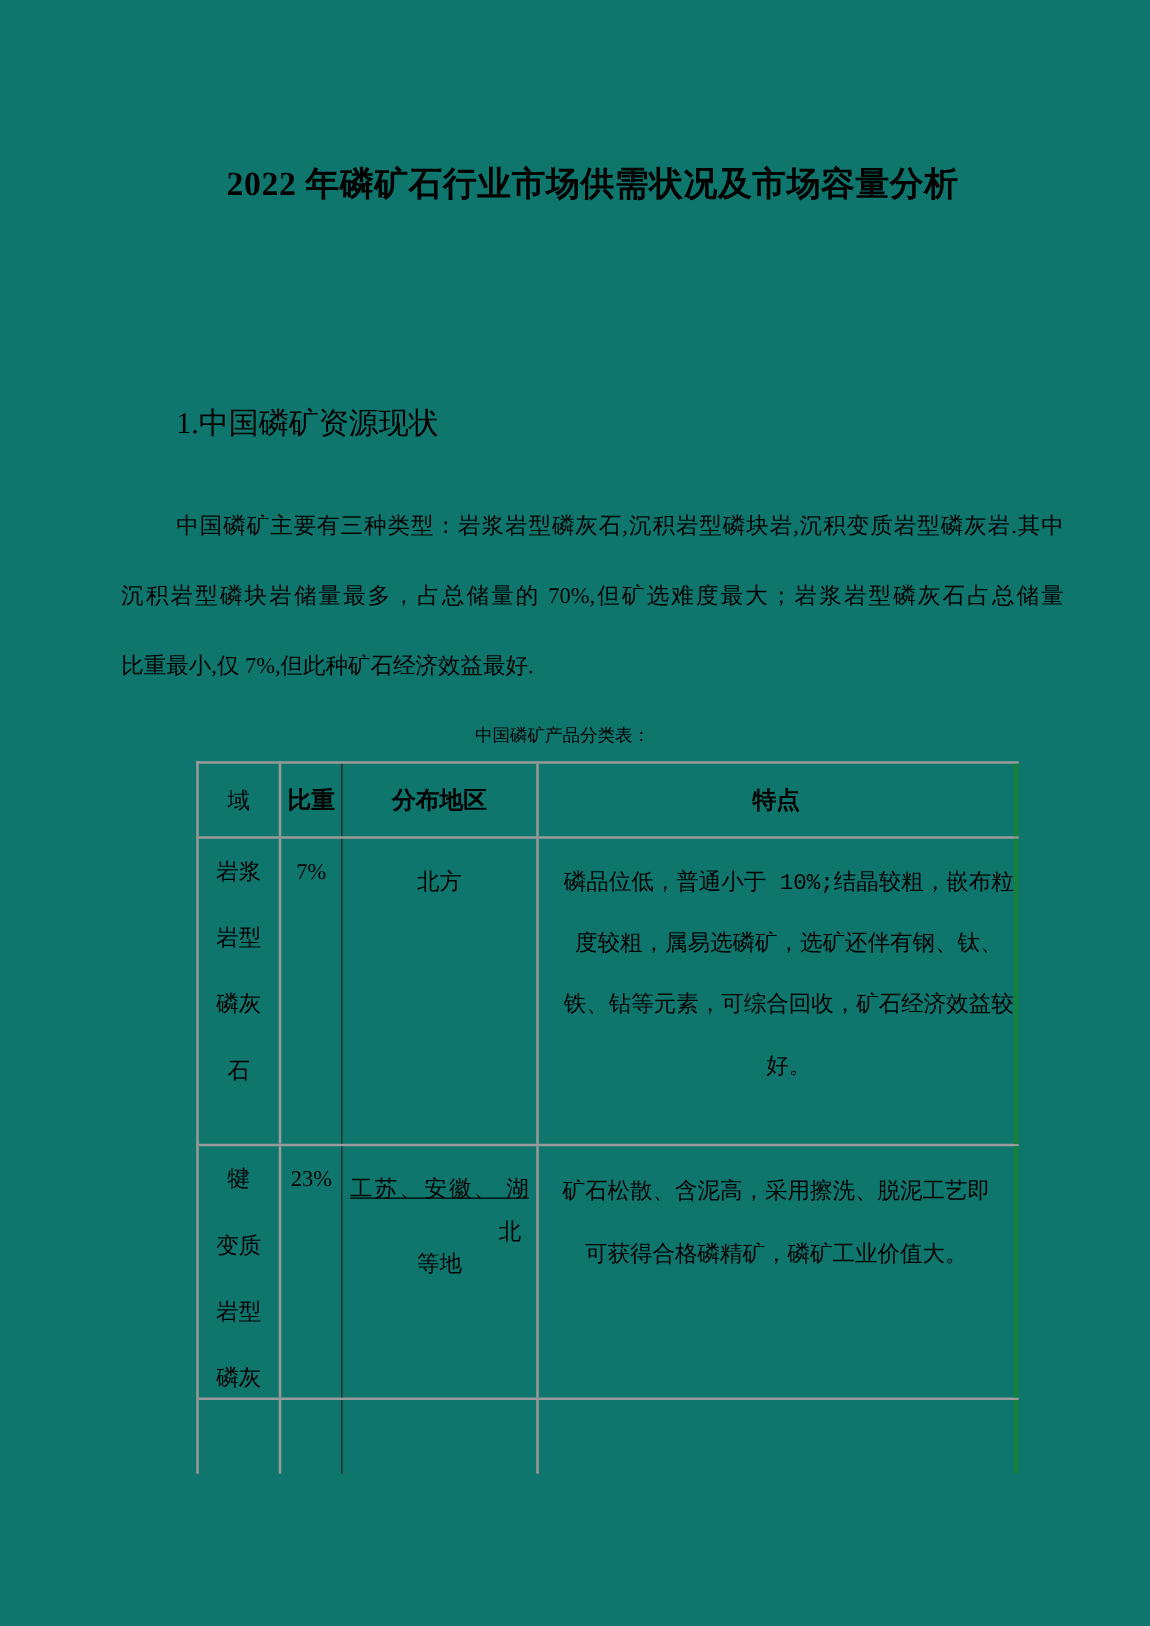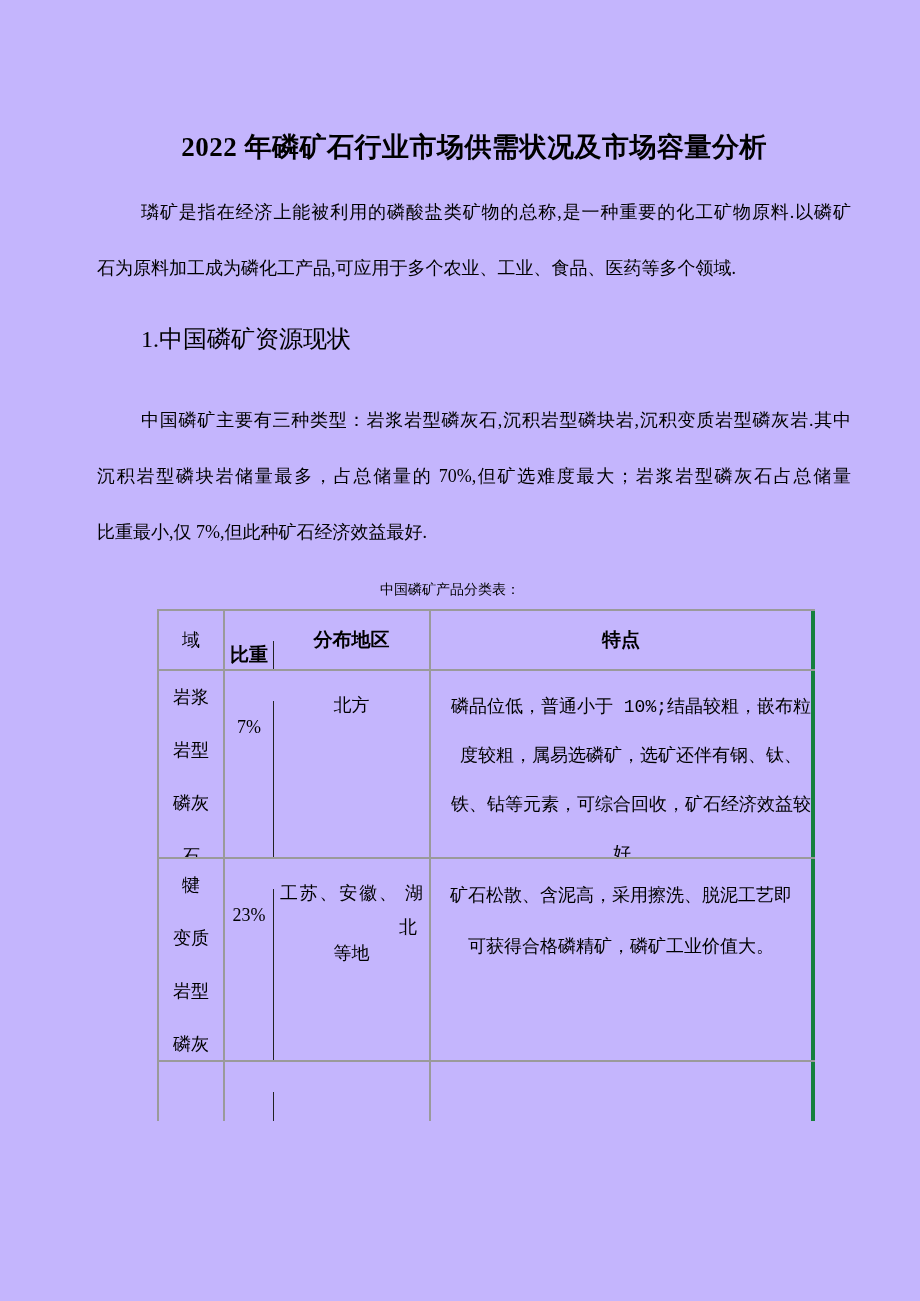--- a/index.html
+++ b/index.html
@@ -1,19 +1,19 @@
 <!DOCTYPE html>
 <html><head>
 <meta charset="utf-8">
 <style>
   html,body { margin:0; padding:0; background:#ffffff; }
   .doc {
     position:relative;
     width:920px; height:1301px;
-    background:#c4b5fd;
+    background:#0f766e;
     overflow:hidden;
     font-family:"Liberation Serif","DejaVu Serif",serif;
     color:#000000;
   }
   .title {
     position:absolute; left:97px; width:754px; top:126px;
     text-align:center;
     font-size:27px; font-weight:bold;
     line-height:42px;
     letter-spacing:0.5px;
@@ -42,51 +42,47 @@
     position:absolute; left:157px; top:609px; width:658px;
     border-left:2px solid #9a9a9a;
     border-top:2px solid #9a9a9a;
     font-size:18px;
     box-sizing:border-box;
   }
   .trow { display:flex; border-bottom:2px solid #9a9a9a; box-sizing:border-box; }
   .trow.cut { border-bottom:none; }
   .cell { box-sizing:border-box; overflow:hidden; }
   .c1 { width:66px;  border-right:2px solid #9a9a9a; text-align:center; }
-  .c2 { width:49px;  border-right:1px solid #222222; text-align:center;margin-top:30px; }
+  .c2 { width:49px;  border-right:1px solid #222222; text-align:center; }
   .c3 { width:157px; border-right:2px solid #9a9a9a; text-align:center; }
   .c4 { flex:1;      border-right:4px solid #15803d; text-align:center;font-family:Liberation Mono, monospace; }
   .hrow { height:60px; }
   .hrow .cell { display:flex; align-items:center; justify-content:center; }
   .hbold { font-weight:bold; font-size:19px; }
-  .r1 { height:188px; }
+  .r1 { height:246px; }
   .r2 { height:203px; }
   .r3 { height:59px; }
   .lh53 .ln { line-height:53px; }
   .pt12 { padding-top:12px; }
   .r1 .c4 .ln { line-height:49px;padding-left:20px; }
   .r2 .c4 .ln { line-height:51px; }
   .r2 .c3 { padding-top:14px; }
-  .reg-l1 { line-height:40px; text-align:justify; text-align-last:justify; text-justify:inter-character; padding:0 6px; }
+  .reg-l1 { line-height:40px; text-align:justify; text-align-last:justify; text-justify:inter-character; padding:0 6px;text-decoration:underline; }
   .reg-l2 { line-height:28px; text-align:right; padding-right:12px; }
   .reg-l3 { line-height:24px; text-align:center; }
   .r1 .c3 { padding-top:8px; }
   .r1 .c3 .ln { line-height:53px; }
 </style>
 </head>
 <body>
 
 <div class="doc">
 
   <div class="title">2022 年磷矿石行业市场供需状况及市场容量分析</div>
 
-  <div class="para p1">
-    <div class="line just indent">璘矿是指在经济上能被利用的磷酸盐类矿物的总称,是一种重要的化工矿物原料.以磷矿</div>
-    <div class="line">石为原料加工成为磷化工产品,可应用于多个农业、工业、食品、医药等多个领域.</div>
-  </div>
 
   <div class="heading">1.中国磷矿资源现状</div>
 
   <div class="para p2">
     <div class="line just indent">中国磷矿主要有三种类型：岩浆岩型磷灰石,沉积岩型磷块岩,沉积变质岩型磷灰岩.其中</div>
     <div class="line just">沉积岩型磷块岩储量最多，占总储量的 70%,但矿选难度最大；岩浆岩型磷灰石占总储量</div>
     <div class="line">比重最小,仅 7%,但此种矿石经济效益最好.</div>
   </div>
 
   <div class="caption">中国磷矿产品分类表：</div>

